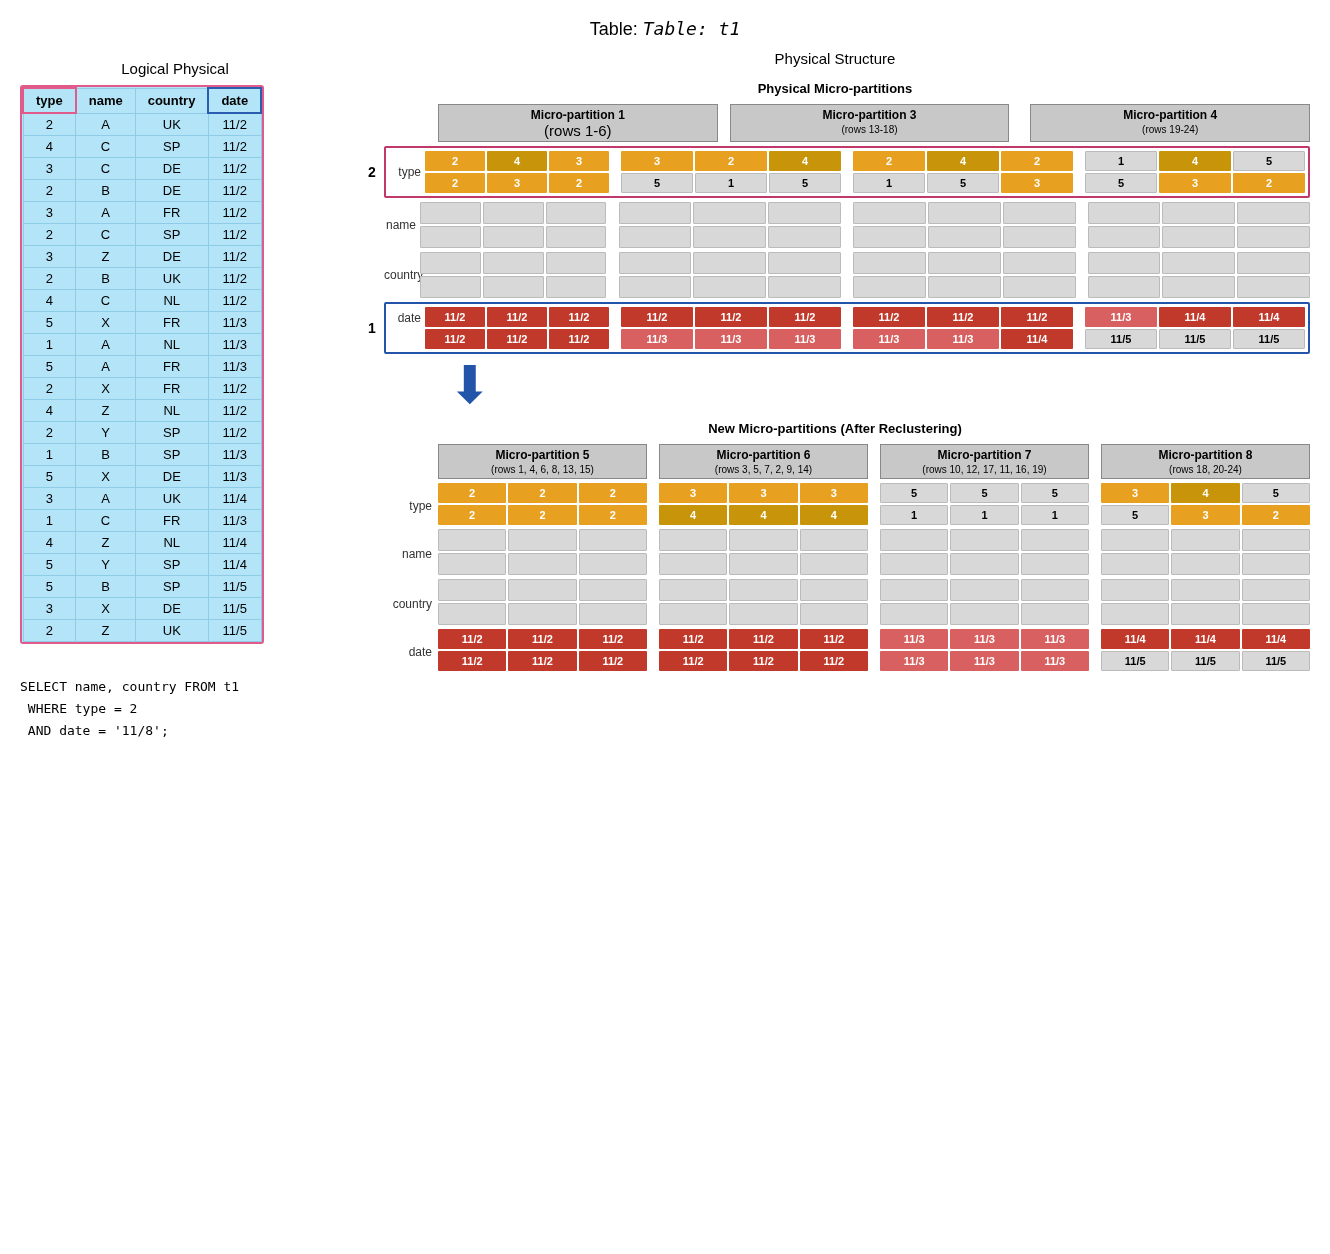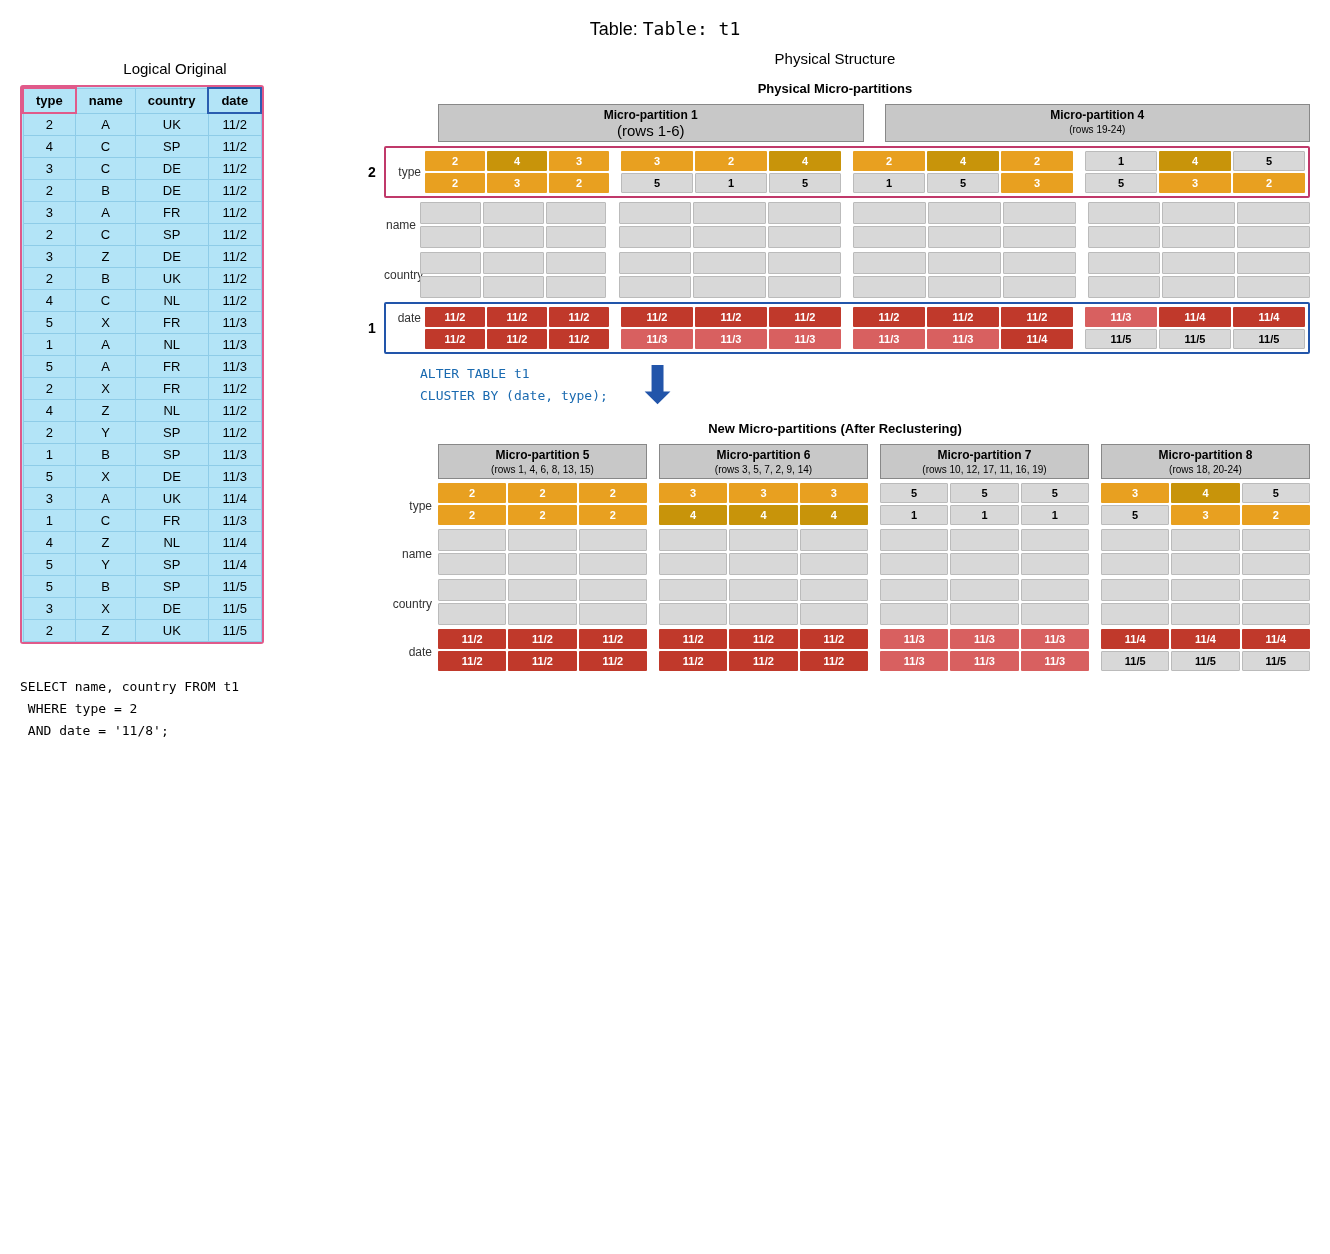--- a/index.html
+++ b/index.html
@@ -124,27 +124,27 @@
     .pc-gold { background: #c8940a; color: #fff; }
     .pc-red { background: #c0392b; color: #fff; }
     .pc-red2 { background: #d86060; color: #fff; }
     .pc-gray { background: #d8d8d8; border: 1px solid #bbb; }
     .pc-empty { background: #d8d8d8; border: 1px solid #bbb; }
   </style>
 </head>
 <body>
 
 <div class="page-title">
-  Table: <code style="font-family:monospace;">Table: t1</code>
+  Table: <code style="font-family:monospace;font-style:italic;">Table: t1</code>
 </div>
 
 <div class="main-layout">
 
   <div class="logical-section">
-    <div class="section-title">Logical Original</div>
+    <div class="section-title">Logical Physical</div>
 
     <div class="logical-table-wrapper">
       <table class="logical-table">
         <thead>
           <tr>
             <th class="type-col">type</th>
             <th>name</th>
             <th>country</th>
             <th class="date-col">date</th>
           </tr>
@@ -307,20 +307,21 @@
 
   <div class="physical-section">
     <div class="physical-title">Physical Structure</div>
 
     <div class="subsection-title">Physical Micro-partitions</div>
 
     <div style="display:flex;flex-direction:row;margin-bottom:4px;">
       <div style="width:78px;flex-shrink:0;"></div>
       <div style="display:flex;flex-direction:row;gap:12px;flex:1;" id="orig-headers">
           <div style="flex: 1 1 0%; background: rgb(200, 200, 200); border: 1px solid rgb(136, 136, 136); text-align: center; font-weight: bold; font-size: 12px; padding: 3px 2px 2px;">Micro-partition 1<br><span style="font-size:15px;font-weight:normal;">(rows 1-6)</span></div>
+          <div style="flex: 1 1 0%; background: rgb(200, 200, 200); border: 1px solid rgb(136, 136, 136); text-align: center; font-weight: bold; font-size: 12px; padding: 3px 2px 2px;">Micro-partition 3<br><span style="font-size:10px;font-weight:normal;">(rows 13-18)</span></div>
           <div style="flex: 1 1 0%; background: rgb(200, 200, 200); border: 1px solid rgb(136, 136, 136); text-align: center; font-weight: bold; font-size: 12px; padding: 3px 2px 2px; margin-left: 9px;">Micro-partition 4<br><span style="font-size:10px;font-weight:normal;">(rows 19-24)</span></div>
         </div>
     </div>
 
     <div style="display:flex;flex-direction:row;align-items:center;margin-bottom:4px;">
       <div style="width:24px;display:flex;align-items:center;justify-content:center;font-size:14px;font-weight:bold;flex-shrink:0;">2</div>
       <div style="border:2px solid #c0396a;border-radius:2px;padding:3px;flex:1;">
         <div style="display:flex;flex-direction:row;gap:12px;align-items:flex-start;">
           <div style="flex:1;">
             <div style="display:flex;flex-direction:row;align-items:center;">
@@ -552,24 +553,20 @@
               <div class="p-cell pc-gray">11/5</div>
               <div class="p-cell pc-gray">11/5</div>
               <div class="p-cell pc-gray">11/5</div>
             </div>
           </div>
         </div>
       </div>
     </div>
 
     <div style="display:flex;flex-direction:row;align-items:center;margin:8px 0 12px 60px;">
-      <div class="alter-sql">
-        <pre style="font-family:monospace;font-size:13px;color:#1a6ab0;line-height:1.7;background:none;border:none;">ALTER TABLE t1
-CLUSTER BY (date, type);</pre>
-      </div>
       <div style="font-size:52px;color:#2255aa;margin-left:28px;line-height:0.9;">⬇</div>
     </div>
 
     <div class="subsection-title">New Micro-partitions (After Reclustering)</div>
 
     <div style="display:flex;flex-direction:row;margin-bottom:4px;">
       <div style="width:78px;flex-shrink:0;"></div>
       <div style="display:flex;flex-direction:row;gap:12px;flex:1;" id="new-headers">
           <div style="flex: 1 1 0%; background: rgb(200, 200, 200); border: 1px solid rgb(136, 136, 136); text-align: center; font-weight: bold; font-size: 12px; padding: 3px 2px 2px;">Micro-partition 5<br><span style="font-size:10px;font-weight:normal;">(rows 1, 4, 6, 8, 13, 15)</span></div>
           <div style="flex: 1 1 0%; background: rgb(200, 200, 200); border: 1px solid rgb(136, 136, 136); text-align: center; font-weight: bold; font-size: 12px; padding: 3px 2px 2px;">Micro-partition 6<br><span style="font-size:10px;font-weight:normal;">(rows 3, 5, 7, 2, 9, 14)</span></div>

